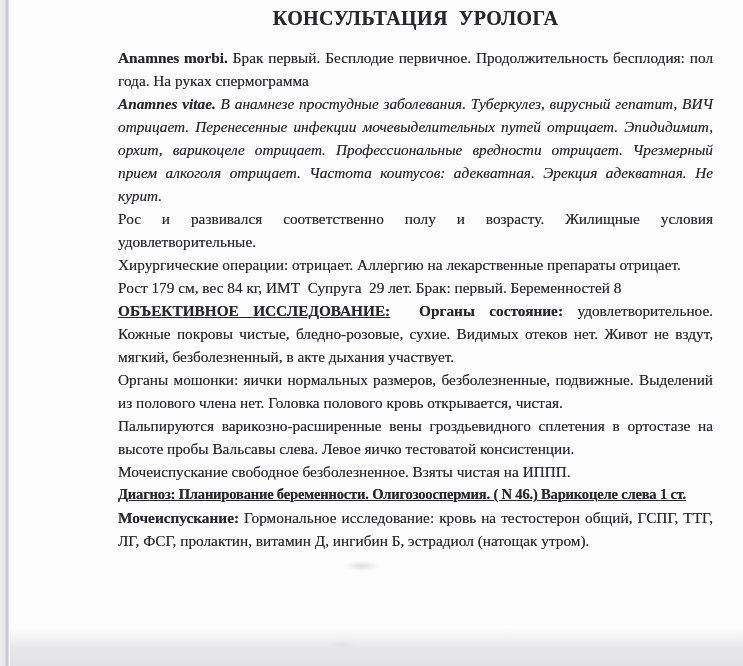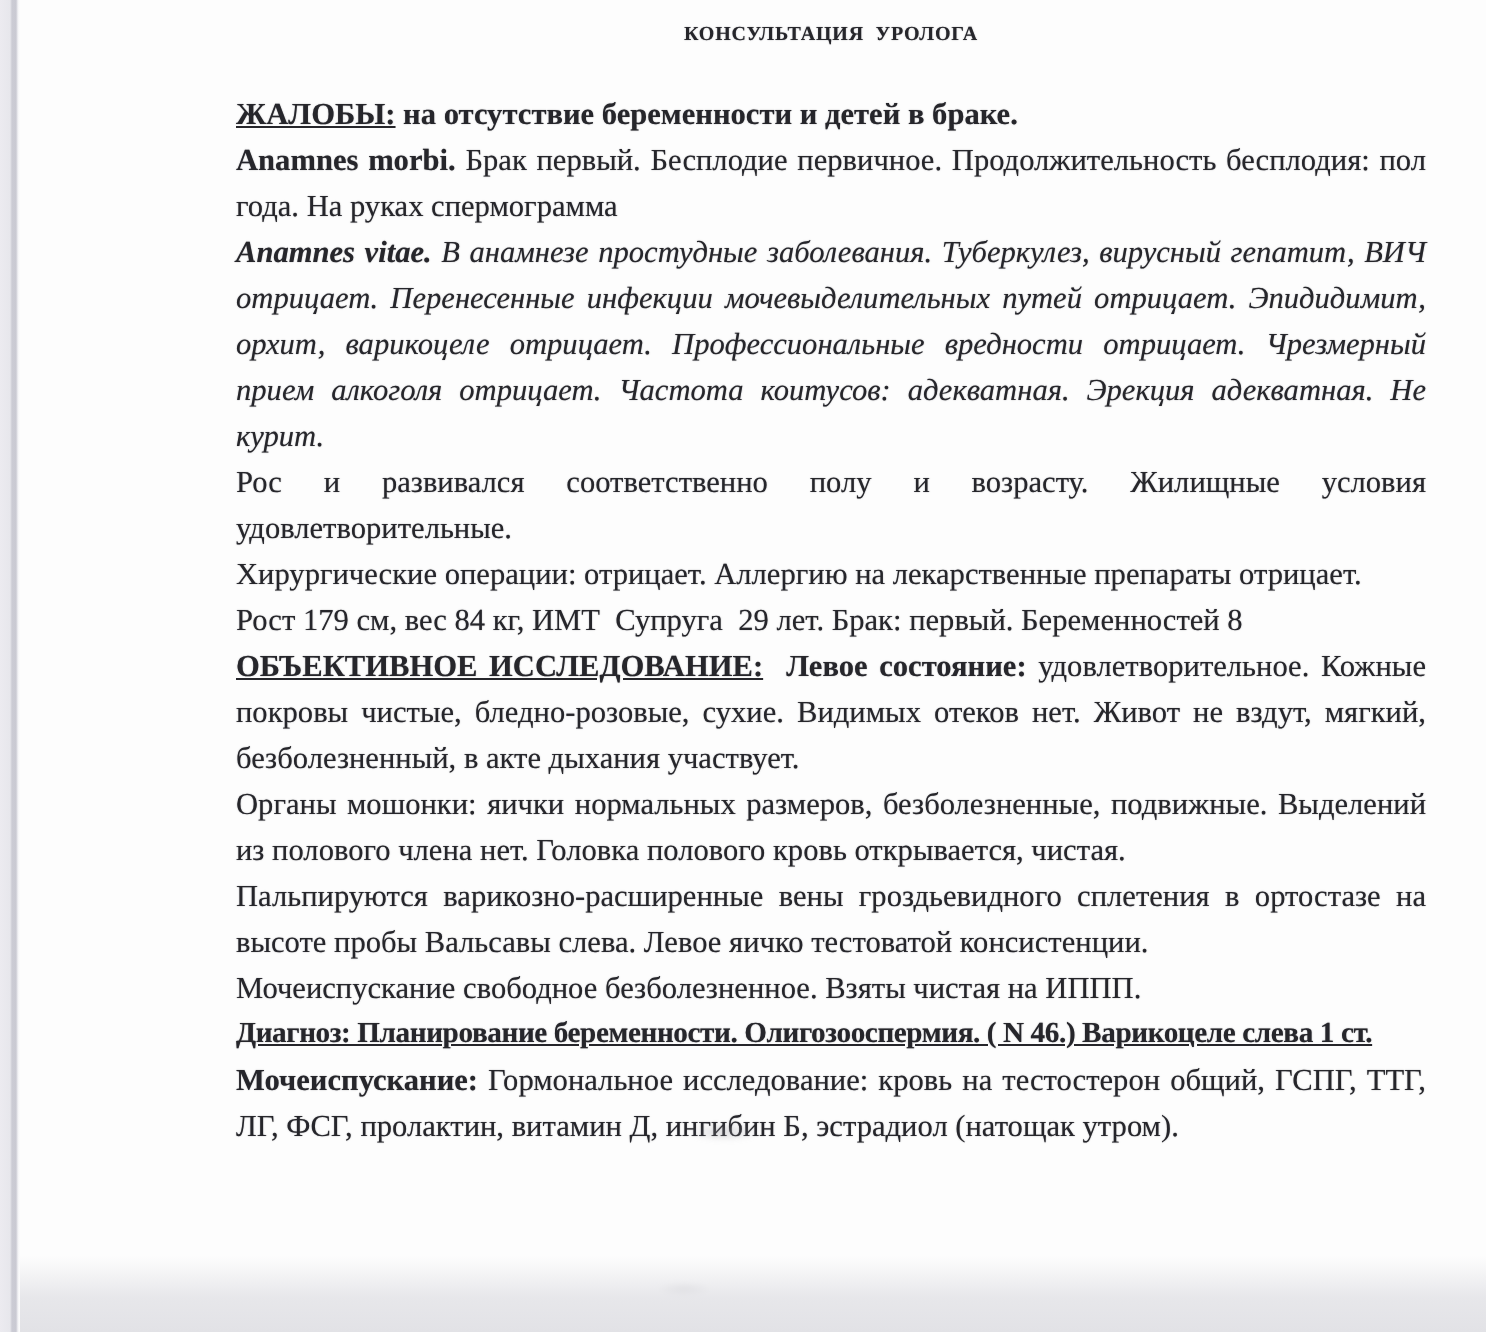--- a/index.html
+++ b/index.html
@@ -43,21 +43,21 @@
     left: 118px; top: 8px;
     width: 595px;
     color: #26262b;
     font-size: 15.3px;
     line-height: 23px;
     text-shadow: 0 0 0.6px rgba(40,40,48,0.55);
   }
   .doc-title {
     text-align: center;
     font-weight: bold;
-    font-size: 10px;
+    font-size: 20px;
     line-height: 20px;
     margin: 0 0 18px 0;
     letter-spacing: 0.4px;
     white-space: pre-wrap;
   }
   .doc p {
     margin: 0;
     text-align: justify;
   }
   .b { font-weight: bold; }
@@ -78,33 +78,32 @@
 
 <div class="page-edge-left"></div>
 <div class="bottom-band"></div>
 <div class="scan-smudge smudge-1"></div>
 <div class="scan-smudge smudge-2"></div>
 
 <div class="doc">
 
   <div class="doc-title">КОНСУЛЬТАЦИЯ  УРОЛОГА</div>
 
-  <p><span class="b u">ЖАЛОБЫ:</span><span class="b"> на отсутствие беременности и детей в браке.</span></p>
 
   <p class="m4"><span class="b">Anamnes morbi.</span><span> Брак первый. Бесплодие первичное. Продолжительность бесплодия: пол года. На руках спермограмма</span></p>
 
   <p class="m5"><span class="b">Anamnes vitae.</span><span> В анамнезе простудные заболевания. Туберкулез, вирусный гепатит, ВИЧ отрицает. Перенесенные инфекции мочевыделительных путей отрицает. Эпидидимит, орхит, варикоцеле отрицает. Профессиональные вредности отрицает. Чрезмерный прием алкоголя отрицает. Частота коитусов: адекватная. Эрекция адекватная. Не курит.</span></p>
 
   <p class="m2"><span>Рос и развивался соответственно полу и возрасту. Жилищные условия удовлетворительные.</span></p>
 
   <p><span>Хирургические операции: отрицает. Аллергию на лекарственные препараты отрицает.</span></p>
 
   <p class="pre"><span>Рост 179 см, вес 84 кг, ИМТ  Супруга  29 лет. Брак: первый. Беременностей 8</span></p>
 
-  <p class="m2"><span class="b u">ОБЪЕКТИВНОЕ ИССЛЕДОВАНИЕ:</span><span class="pre">  </span><span class="b">Левое состояние:</span><span> удовлетворительное. Кожные покровы чистые, бледно-розовые, сухие. Видимых отеков нет. Живот не вздут, мягкий, безболезненный, в акте дыхания участвует.</span></p>
+  <p class="m2"><span class="b u">ОБЪЕКТИВНОЕ ИССЛЕДОВАНИЕ:</span><span class="pre">  </span><span class="b">Органы состояние:</span><span> удовлетворительное. Кожные покровы чистые, бледно-розовые, сухие. Видимых отеков нет. Живот не вздут, мягкий, безболезненный, в акте дыхания участвует.</span></p>
 
   <p><span>Органы мошонки: яички нормальных размеров, безболезненные, подвижные. Выделений из полового члена нет. Головка полового кровь открывается, чистая.</span></p>
 
   <p><span>Пальпируются варикозно-расширенные вены гроздьевидного сплетения в ортостазе на высоте пробы Вальсавы слева. Левое яичко тестоватой консистенции.</span></p>
 
 
   <p class="m4"><span>Мочеиспускание свободное безболезненное. Взяты чистая на ИППП.</span></p>
 
   <p class="fit"><span class="b u">Диагноз: Планирование беременности. Олигозооспермия. ( N 46.) Варикоцеле слева 1 ст.</span></p>
 

